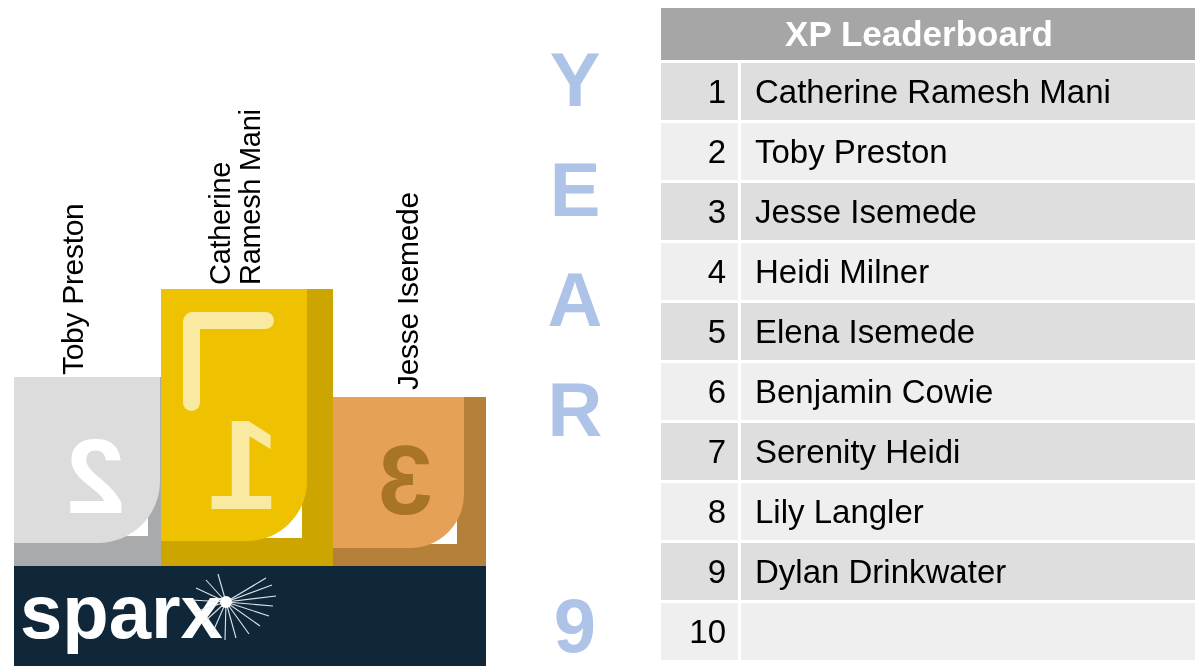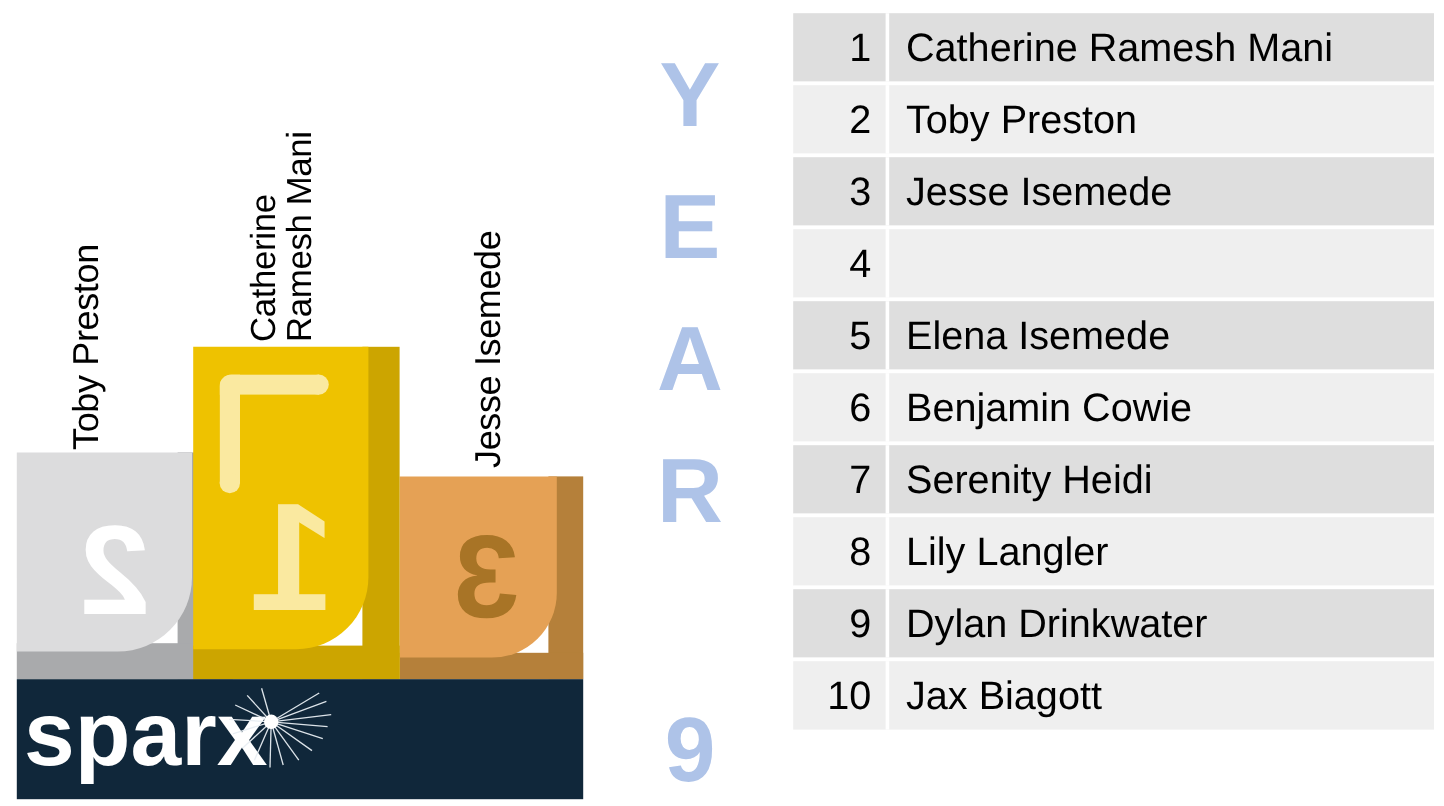--- a/index.html
+++ b/index.html
@@ -181,39 +181,41 @@
 
 <div id="year-column">
   <div class="year-letter" style="top:42px;">Y</div>
   <div class="year-letter" style="top:152px;">E</div>
   <div class="year-letter" style="top:262px;">A</div>
   <div class="year-letter" style="top:372px;">R</div>
   <div id="year-number">9</div>
 </div>
 
 <div id="leaderboard">
+  <div id="lb-header">XP Leaderboard</div>
   <div id="lb-body">
       <div class="row-sep"></div>
       <div class="lb-row odd">
         <div class="lb-rank">1</div>
         <div class="lb-name">Catherine Ramesh Mani</div>
       </div>
       <div class="row-sep"></div>
       <div class="lb-row even">
         <div class="lb-rank">2</div>
         <div class="lb-name">Toby Preston</div>
       </div>
       <div class="row-sep"></div>
       <div class="lb-row odd">
         <div class="lb-rank">3</div>
         <div class="lb-name">Jesse Isemede</div>
       </div>
       <div class="row-sep"></div>
       <div class="lb-row even">
         <div class="lb-rank">4</div>
+        <div class="lb-name">Heidi Milner</div>
       </div>
       <div class="row-sep"></div>
       <div class="lb-row odd">
         <div class="lb-rank">5</div>
         <div class="lb-name">Elena Isemede</div>
       </div>
       <div class="row-sep"></div>
       <div class="lb-row even">
         <div class="lb-rank">6</div>
         <div class="lb-name">Benjamin Cowie</div>
@@ -229,16 +231,15 @@
         <div class="lb-name">Lily Langler</div>
       </div>
       <div class="row-sep"></div>
       <div class="lb-row odd">
         <div class="lb-rank">9</div>
         <div class="lb-name">Dylan Drinkwater</div>
       </div>
       <div class="row-sep"></div>
       <div class="lb-row even">
         <div class="lb-rank">10</div>
-        <div class="lb-name">Jax Biagott</div>
       </div>
     </div>
 </div>
 
 </body></html>

